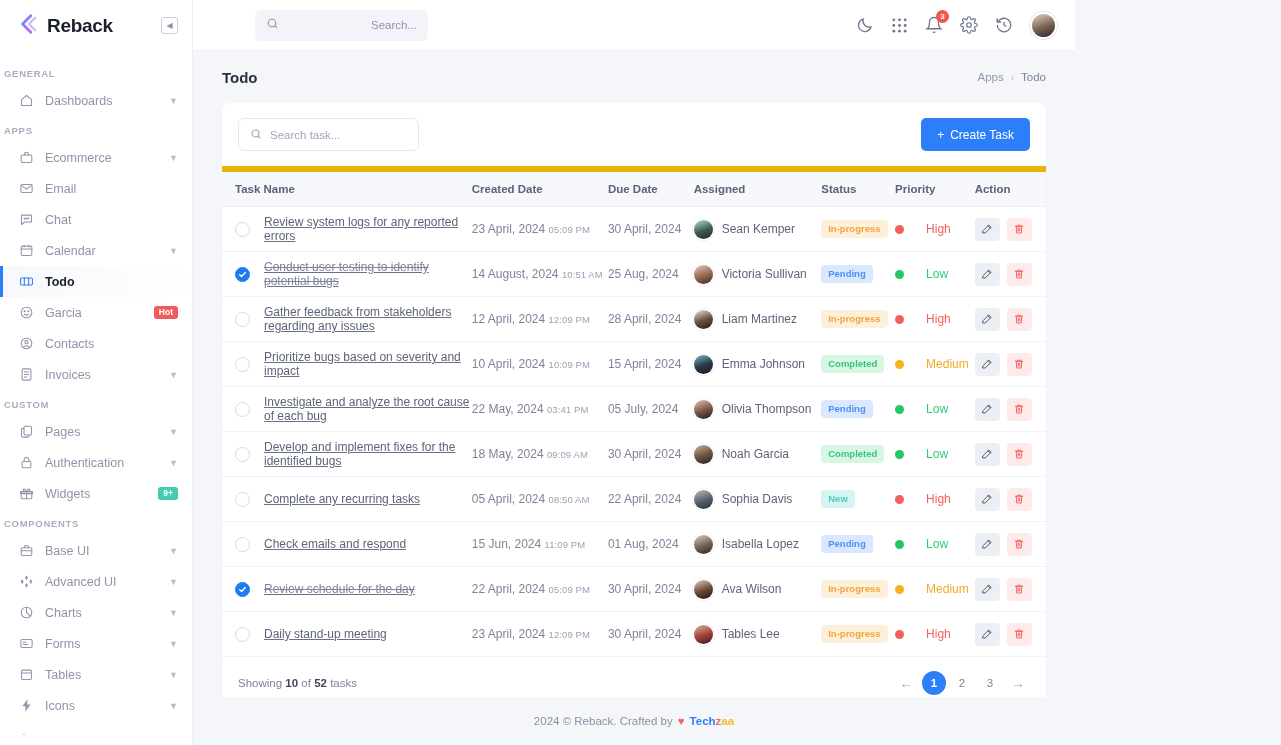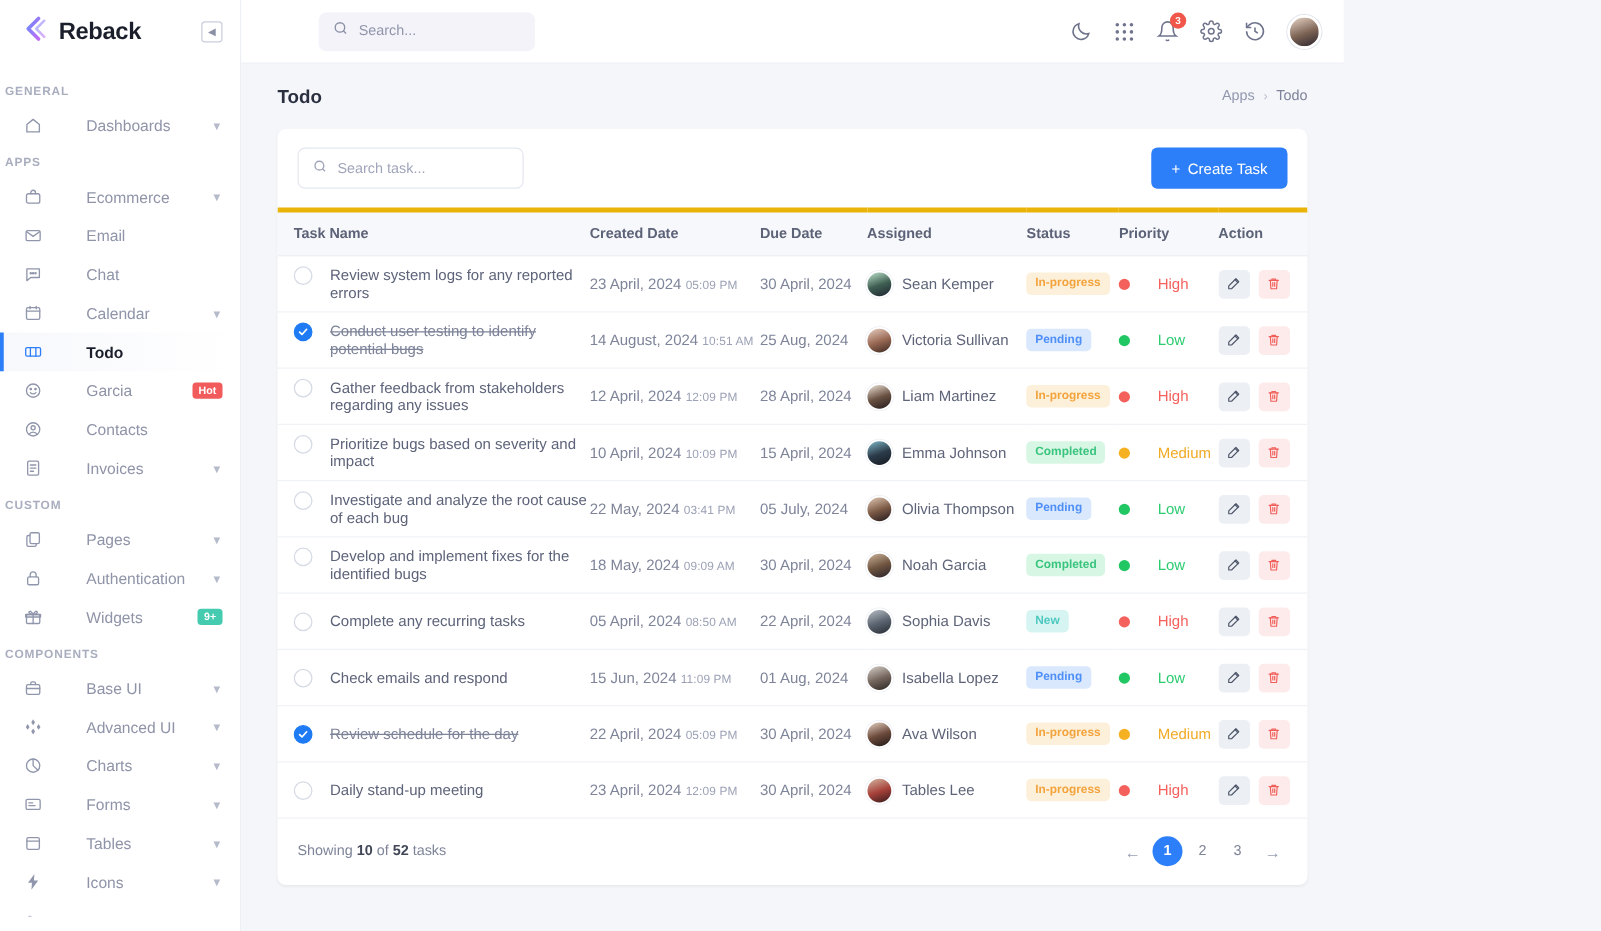--- a/index.html
+++ b/index.html
@@ -36,21 +36,21 @@
   .menu { flex: 1; padding-top: 8px; overflow: hidden; }
   .menu-title {
     font-size: 9.5px; font-weight: 700; letter-spacing: 0.7px;
     color: #a9aebf; padding: 9px 18px 6px 4px; text-transform: uppercase;
   }
   .menu-item {
     display: flex; align-items: center; gap: 11px;
     padding: 0 14px 0 18px; height: 31px; cursor: pointer;
     color: #8f94a8; font-size: 12.5px; position: relative;
   }
-  .menu-item .mi-label { flex: 1; margin-left: 24px; }
+  .menu-item .mi-label { flex: 1; }
   .menu-item.active {
     color: #1b1f2b; font-weight: 600;
     background: linear-gradient(90deg,#f7f8fc 0%,#ffffff 100%);
   }
   .menu-item.active::before {
     content: ""; position: absolute; left: 0; top: 0;
     width: 3px; height: 100%; background: #2d7ff9;
   }
   .mi-icon {
     width: 16px; height: 16px; display: flex;
@@ -75,20 +75,21 @@
   }
   .search-wrap {
     width: 173px; height: 31px; background: #f3f3f9;
     border-radius: 6px; display: flex; align-items: center;
     gap: 8px; padding: 0 11px;
   }
   .search-wrap input {
     border: 0; background: transparent; outline: none;
     font-size: 11.5px; color: #6d7287; width: 100%;
     font-family: "Liberation Sans", sans-serif;
+    text-align: right;
   }
   .search-wrap input::placeholder { color: #9095ab; }
   .top-icons { display: flex; align-items: center; gap: 17px; }
   .t-icon {
     color: #6f748c; cursor: pointer; display: flex;
     align-items: center; justify-content: center; position: relative;
   }
   .notif-badge {
     position: absolute; top: -6px; right: -6px;
     background: #f0564a; color: #fff; font-size: 8px;
@@ -134,37 +135,37 @@
     background: #2d7ff9; color: #fff; border: 0; border-radius: 5px;
     height: 33px; padding: 0 16px; font-size: 12px; cursor: pointer;
     display: flex; align-items: center; gap: 6px;
     font-family: "Liberation Sans", sans-serif;
   }
 
   table { width: 100%; border-collapse: collapse; }
   thead th {
     background: #f7f8fb; font-size: 11.5px; font-weight: 600;
     color: #5c6277; text-align: left; padding: 11px 0;
-    border-top: 4px solid #eab308; border-bottom: 1px solid #eef0f5;
+    border-top: 6px solid #eab308; border-bottom: 1px solid #eef0f5;
     white-space: nowrap;
   }
   tbody td {
     padding: 0; border-bottom: 1px solid #f0f2f6;
     font-size: 12px; color: #6a7085; height: 45px; vertical-align: middle;
   }
   tbody tr:last-child td { border-bottom: 1px solid #f0f2f6; }
   .col-task { padding-left: 13px; width: 355px; }
   .col-created { width: 140px; }
   .col-due { width: 95px; }
   .col-assigned { width: 135px; }
   .col-status { width: 82px; }
   .col-priority { width: 84px; }
   .col-action { width: 82px; margin-left: 16px; }
 
-  .task-cell { display: flex; align-items: flex-start; gap: 14px; }
+  .task-cell { display: flex; align-items: center; gap: 14px; text-decoration: underline; }
   .ck {
     width: 15px; height: 15px; border-radius: 50%;
     border: 1.4px solid #d6dae4; flex: 0 0 15px; cursor: pointer;
     display: flex; align-items: center; justify-content: center;
     background: #fff;
   }
   .ck.done { background: #1f7bf4; border-color: #1f7bf4; color: #fff; }
   .ck.done svg { display: block; }
   .ck svg { display: none; }
   .task-name { color: #5d6379; font-size: 12px; }
@@ -973,14 +974,19 @@
               <button class="pg arrow">←</button>
               <button class="pg active">1</button>
               <button class="pg">2</button>
               <button class="pg">3</button>
               <button class="pg arrow">→</button>
             </div>
         </div>
       </div>
     </div>
 
+    <div class="footer">
+      <span>2024 © Reback. Crafted by</span>
+      <span class="heart">♥</span>
+      <span class="tz"><span class="c1">Tech</span><span class="c2">z</span><span class="c3">aa</span></span>
+    </div>
   </div>
 </div>
 
 </body></html>

